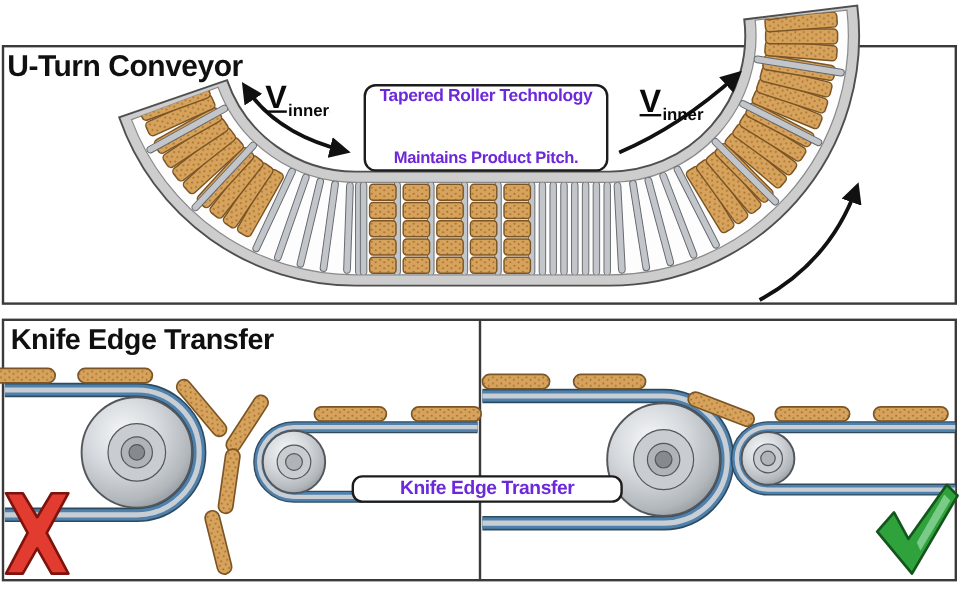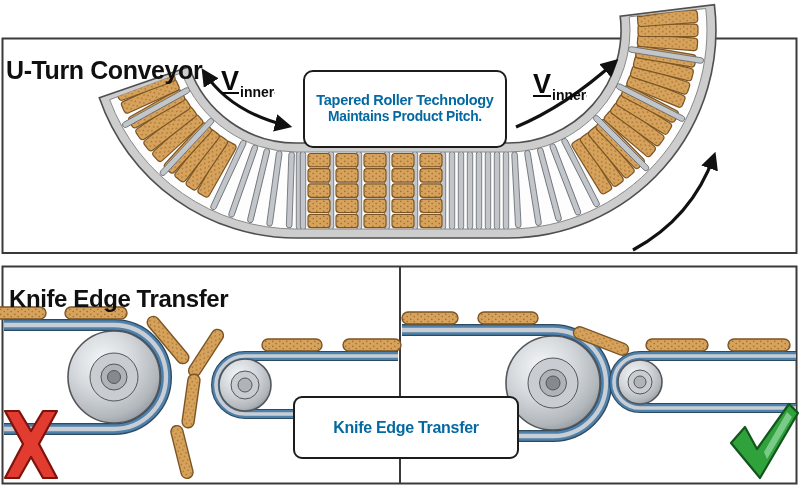--- a/index.html
+++ b/index.html
@@ -1,25 +1,25 @@
 <!DOCTYPE html>
 <html><head>
 <meta charset="utf-8">
 <style>
   html,body{margin:0;padding:0;background:#fff;}
   #stage{position:absolute;left:0;top:0;width:800px;height:500px;background:#fff;overflow:hidden;
          font-family:"Liberation Sans", sans-serif;}
   #scene{position:absolute;left:0;top:0;}
   .overlay{position:absolute;color:#101010;}
-  .panel-title{font-weight:bold;letter-spacing:-0.4px;white-space:nowrap;margin-top:15px;}
+  .panel-title{font-weight:bold;letter-spacing:-0.4px;white-space:nowrap;}
   .callout{position:absolute;background:#fff;border:2.4px solid #1c1c1c;border-radius:10px;
-           text-align:center;font-weight:bold;color:#0369a1;padding:20px 2px;white-space:nowrap;
+           text-align:center;font-weight:bold;color:#6d28d9;padding:0 2px;white-space:nowrap;
            letter-spacing:-0.3px;}
   .callout .l1{font-size:14.5px;line-height:1.2;}
-  .callout .l2{font-size:13.8px;line-height:1.2;}
+  .callout .l2{font-size:13.8px;line-height:1.2;margin-top:35px;}
   .vlabel{position:absolute;font-weight:bold;font-size:27px;color:#0a0a0a;white-space:nowrap;text-decoration:underline;}
   .vlabel .sub{font-size:14px;vertical-align:-7px;margin-left:1px;}
 </style>
 </head>
 <body>
 
 <div id="stage">
 
   <svg id="scene" width="800" height="500" viewBox="0 0 800 500">
     <defs>

